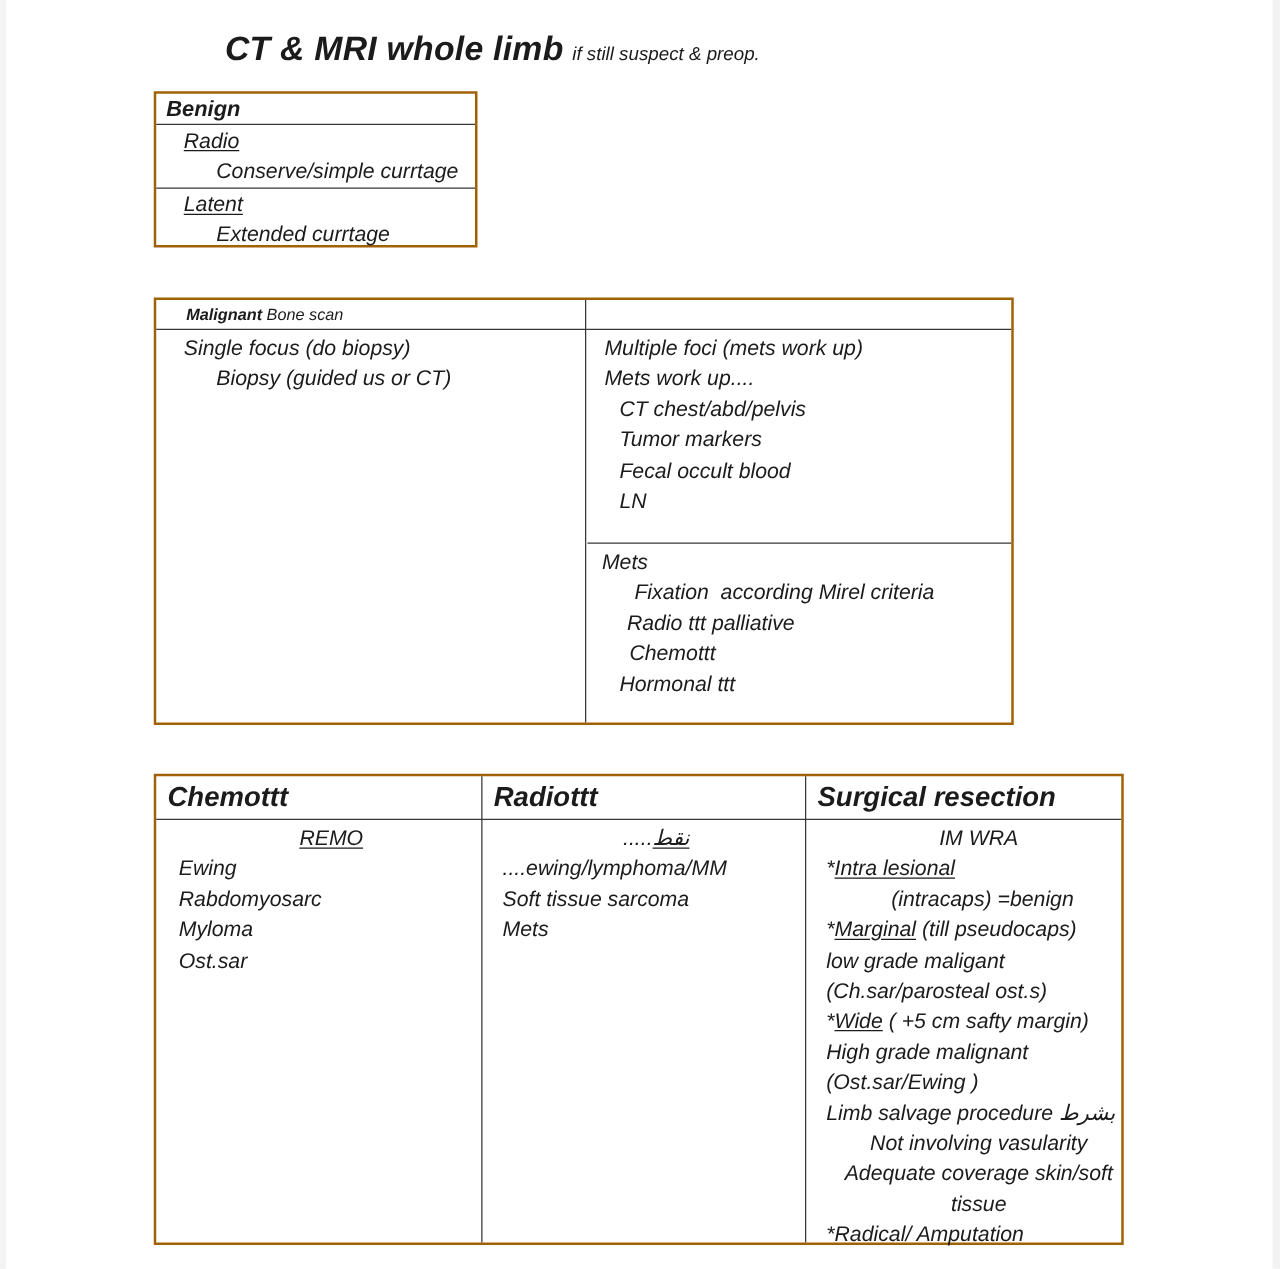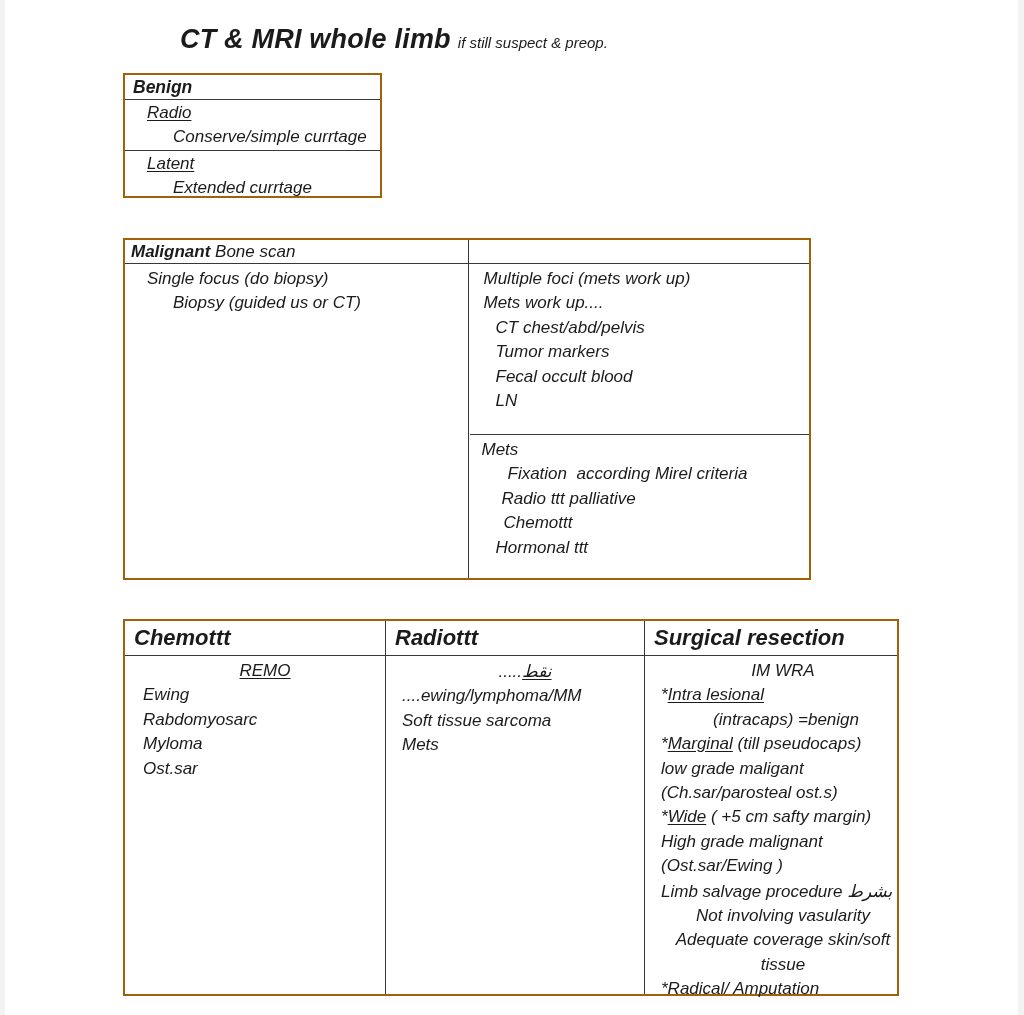--- a/index.html
+++ b/index.html
@@ -28,21 +28,21 @@
   .benign{left:123px;top:73px;width:259px;height:125px;}
   .benign .hdr{height:25px;line-height:25px;font-size:17.5px;padding-left:8px;border-bottom:1.5px solid #383838;box-sizing:border-box;}
   .benign .row{height:50px;box-sizing:border-box;padding-top:1px;}
   .benign .row + .row{border-top:1.5px solid #383838;}
   .ind22{padding-left:22px;}
   .ind48{padding-left:48px;}
 
   
   .malignant{left:123px;top:238px;width:688px;height:342px;}
   .m-vline{position:absolute;left:343px;top:0;bottom:0;width:0;border-left:1.5px solid #383838;}
-  .m-header{position:absolute;left:0;right:0;top:0;height:24px;border-bottom:1.5px solid #383838;box-sizing:border-box;line-height:23px;font-size:17px;padding-left:6px;}
+  .m-header{position:absolute;left:0;right:0;top:0;height:24px;border-bottom:1.5px solid #383838;box-sizing:border-box;line-height:23px;font-size:13px;padding-left:24px;}
   .m-left{position:absolute;left:0;top:24px;bottom:0;width:343px;padding-top:3px;box-sizing:border-box;}
   .m-right-top{position:absolute;left:344.5px;right:0;top:24px;height:171px;box-sizing:border-box;border-bottom:1.5px solid #383838;padding-top:3px;}
   .m-right-bottom{position:absolute;left:344.5px;right:0;top:195px;bottom:0;box-sizing:border-box;padding-top:3px;}
   .ind12{padding-left:12px;}
   .ind14{padding-left:14px;}
   .ind26{padding-left:26px;}
   .ind32{padding-left:32px;}
   .ind34{padding-left:34px;}
   .ind38{padding-left:38px;}
 

